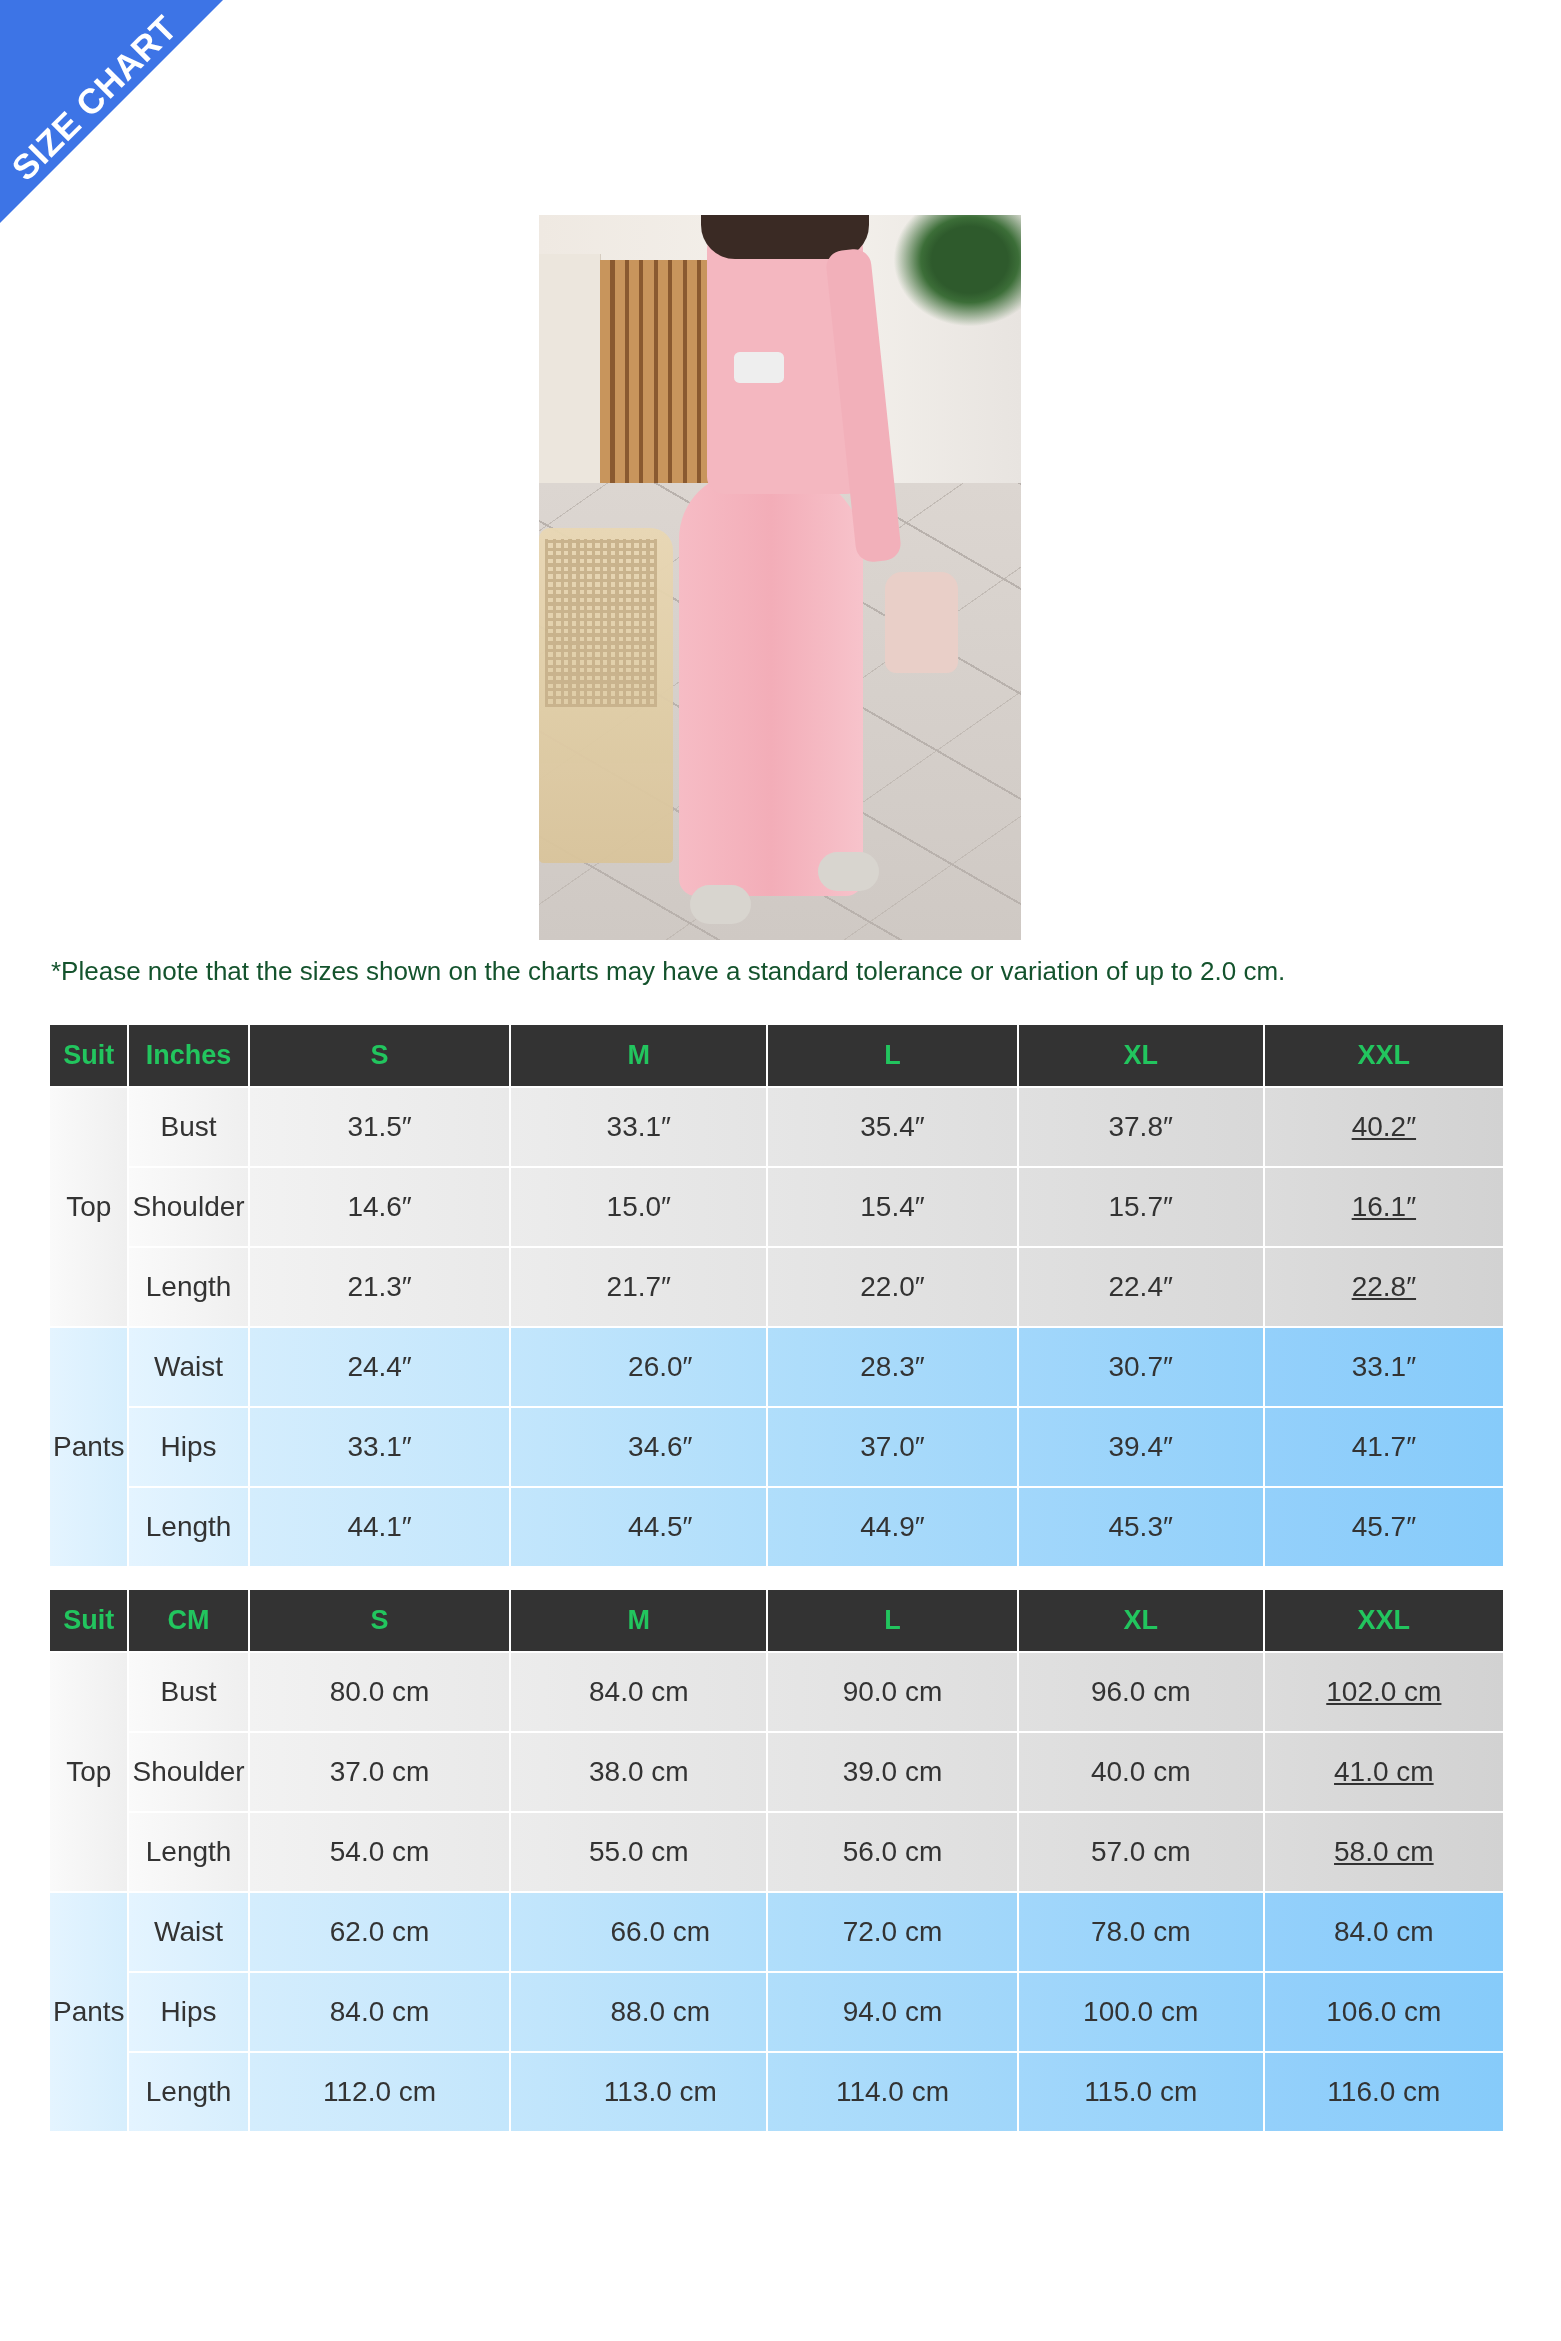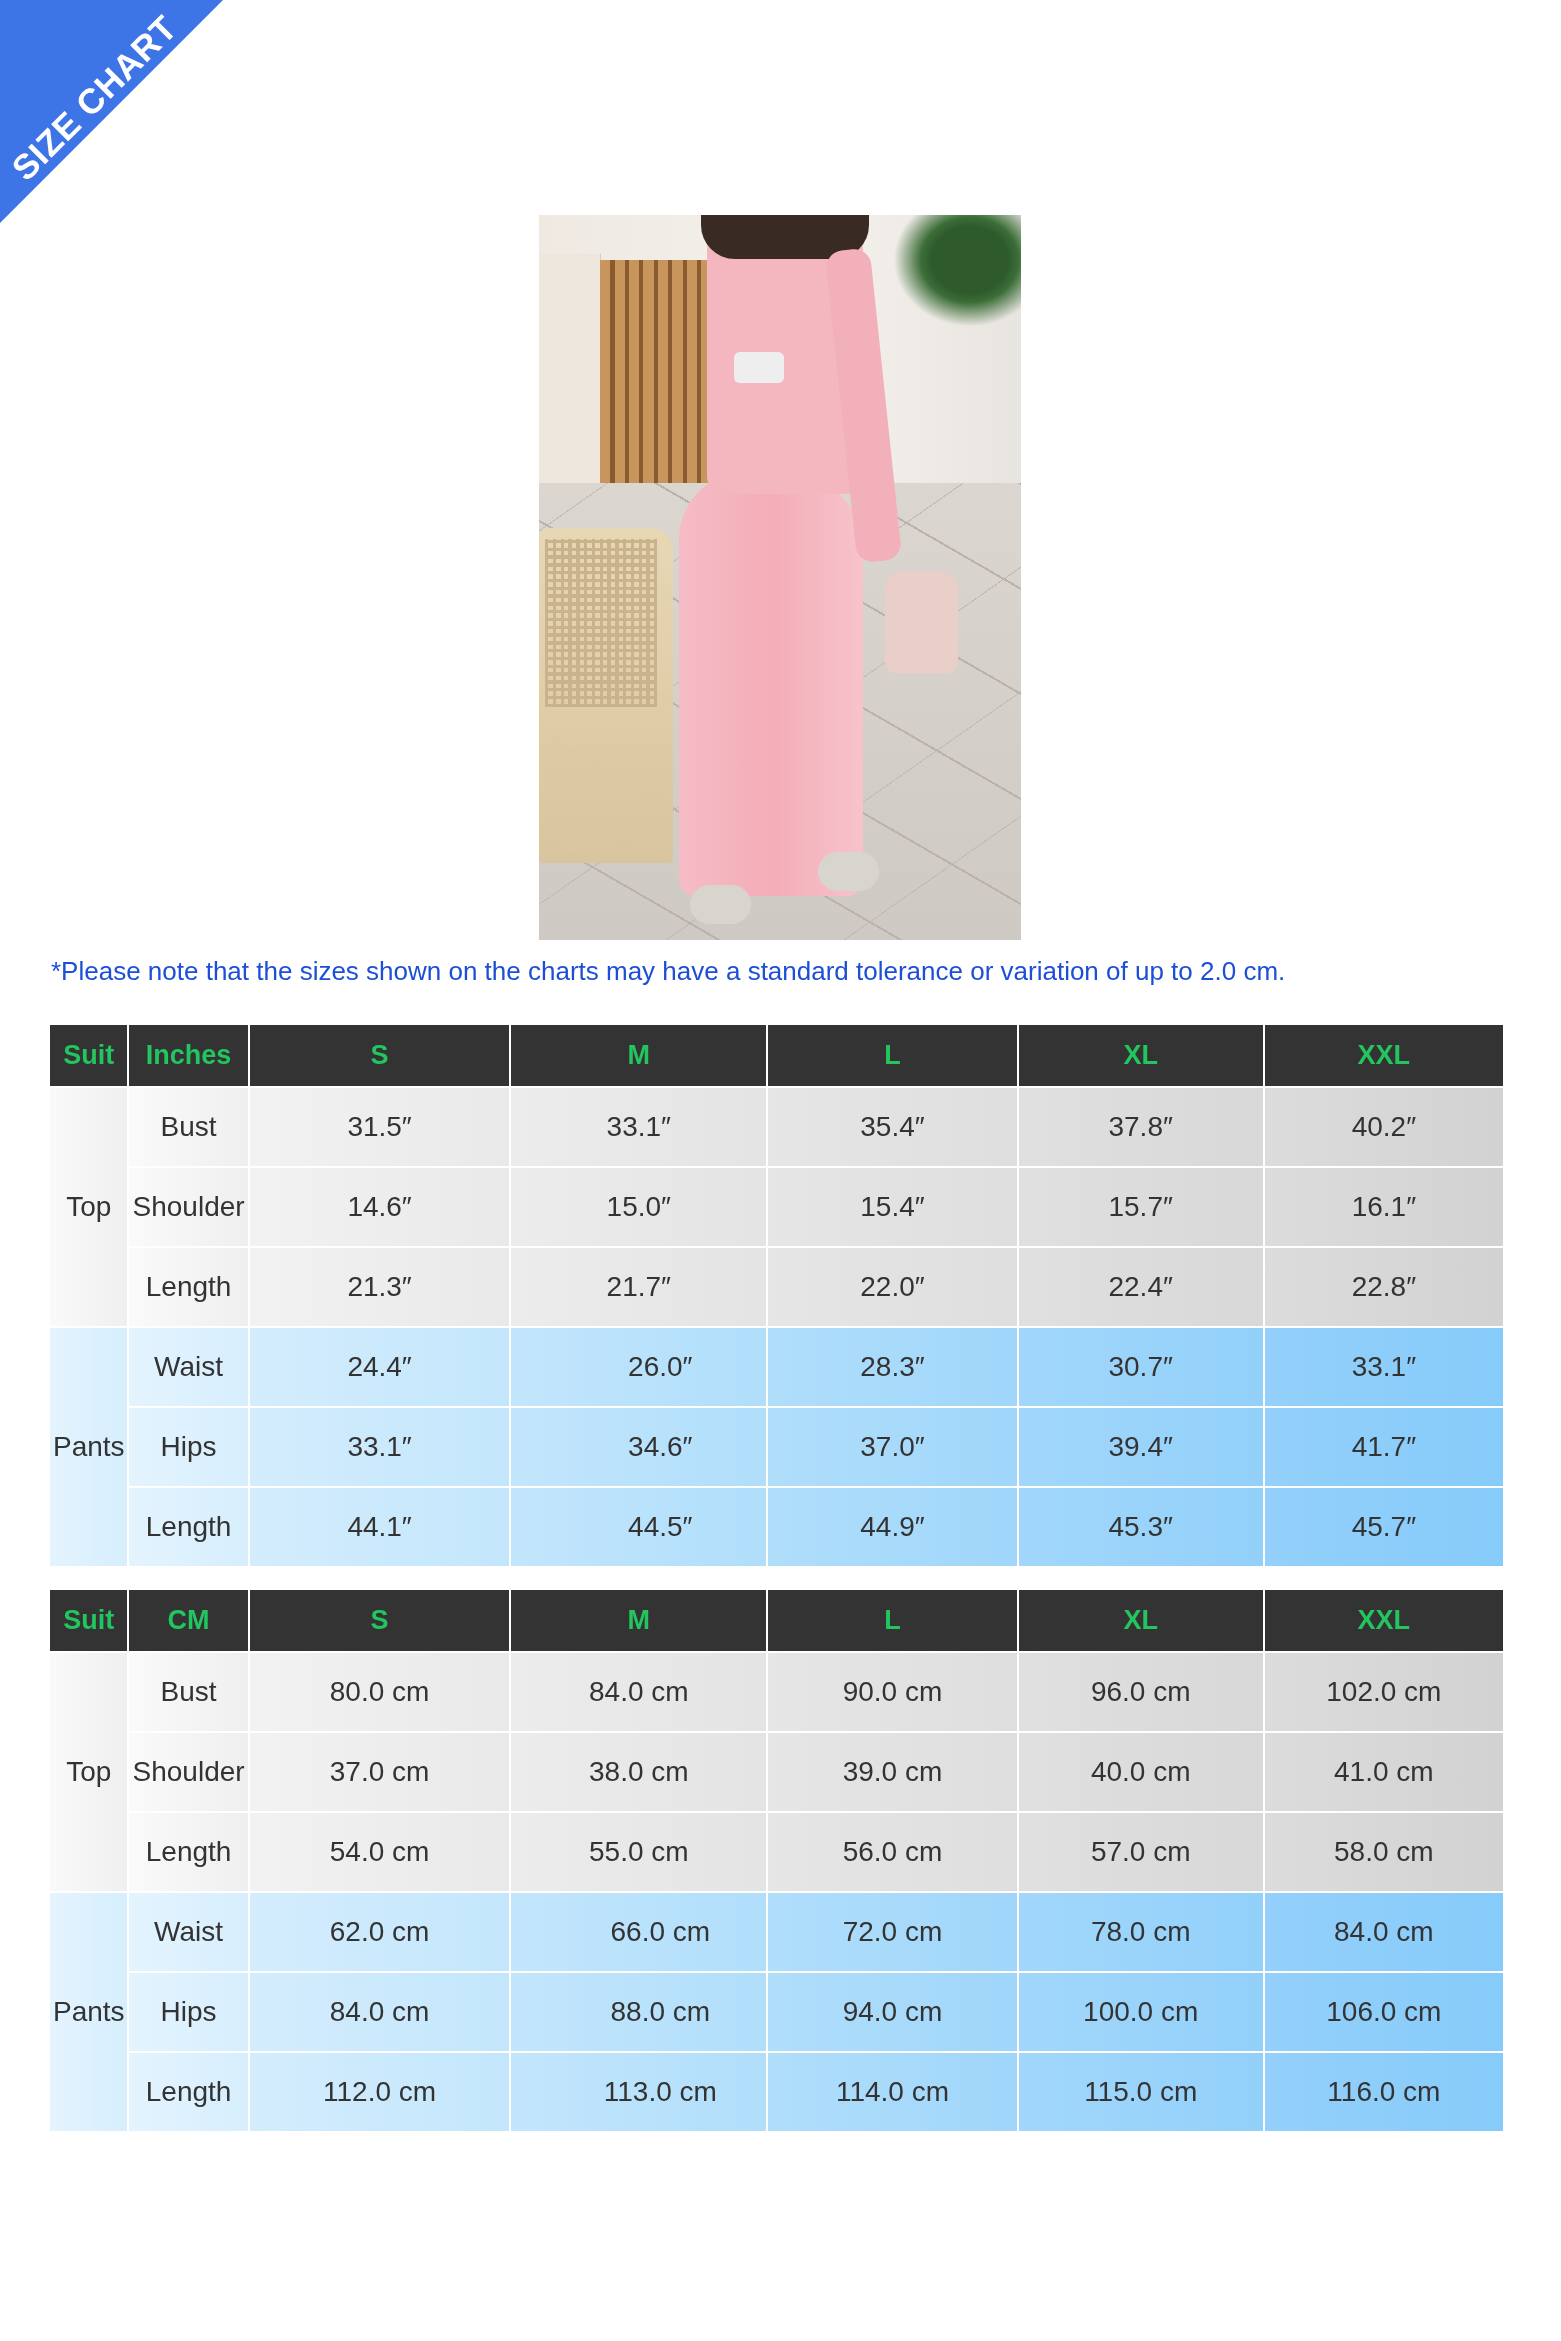--- a/index.html
+++ b/index.html
@@ -30,30 +30,30 @@
   .photo .figure-top { position:absolute; left:168px; top:0; width:156px; height:279px; background:#f4b7c0; border-radius:34px 34px 17px 17px; }
   .photo .arm-r { position:absolute; left:302px; top:34px; width:45px; height:313px; background:#f2b0ba; border-radius:17px; transform:rotate(-6deg); }
   .photo .legs { position:absolute; left:140px; top:257px; width:184px; height:424px;
          background:linear-gradient(90deg,#f6bcc5,#f3adb8 50%,#f7c3cb); border-radius:67px 78px 17px 17px; }
   .photo .bag { position:absolute; left:346px; top:357px; width:73px; height:101px; background:#e9cfc8; border-radius:17px 17px 11.2px 11.2px; }
   .photo .shoe1 { position:absolute; left:151px; top:670px; width:61px; height:39px; background:#d8d5cf; border-radius:22.3px; }
   .photo .shoe2 { position:absolute; left:279px; top:637px; width:61px; height:39px; background:#d8d5cf; border-radius:22.3px; }
   .photo .phone { position:absolute; left:195px; top:137px; width:50px; height:31px; background:#eee; border-radius:5.6px; }
   .photo .hair { position:absolute; left:162px; top:-17px; width:168px; height:61px; background:#3a2a24; border-radius:0 0 34px 34px; }
 
-  .note { position:absolute; left:51px; top:956px; font-size:26px; color:#1d4ed8; white-space:nowrap; }
+  .note { position:absolute; left:51px; top:956px; font-size:26px; color:#14532d; white-space:nowrap; }
 
   table.size { position:absolute; left:51px; width:1457px; border-collapse:separate; border-spacing:2.8px;
          margin:-2.8px; table-layout:fixed; }
   table.size th { background:#333333; color:#22c55e; font-weight:bold; font-size:27px; height:59px; text-align:center; }
   table.size td { font-size:28px; text-align:center; height:76px; color:#333; }
   td.group { font-size:26px; }
   td.label { font-size:26px; }
   tr.top td { background:linear-gradient(90deg,#f6f6f6,#e6e6e6); }
-  tr.top td.c5 { background:linear-gradient(90deg,#dcdcdc,#d2d2d2); }
+  tr.top td.c5 { background:linear-gradient(90deg,#dcdcdc,#d2d2d2);text-decoration:underline; }
   tr.top td.c4 { background:linear-gradient(90deg,#e0e0e0,#d8d8d8); }
   tr.top td.c3 { background:linear-gradient(90deg,#e6e6e6,#dedede); }
   tr.top td.c2 { background:linear-gradient(90deg,#ececec,#e4e4e4); }
   tr.top td.c1 { background:linear-gradient(90deg,#f2f2f2,#e9e9e9); }
   tr.top td.group, tr.top td.label { background:linear-gradient(90deg,#fafafa,#efefef); }
   tr.pants td.group, tr.pants td.label { background:linear-gradient(90deg,#e4f4ff,#d6eefd);margin-top:7px; }
   tr.pants td.c1 { background:linear-gradient(90deg,#d4edfd,#c3e6fc);margin-top:8px; }
   tr.pants td.c2 { background:linear-gradient(90deg,#c3e6fc,#b0defb);padding-left:44px; }
   tr.pants td.c3 { background:linear-gradient(90deg,#b0defb,#a0d6fa); }
   tr.pants td.c4 { background:linear-gradient(90deg,#a2d7fb,#92d0fa); }

